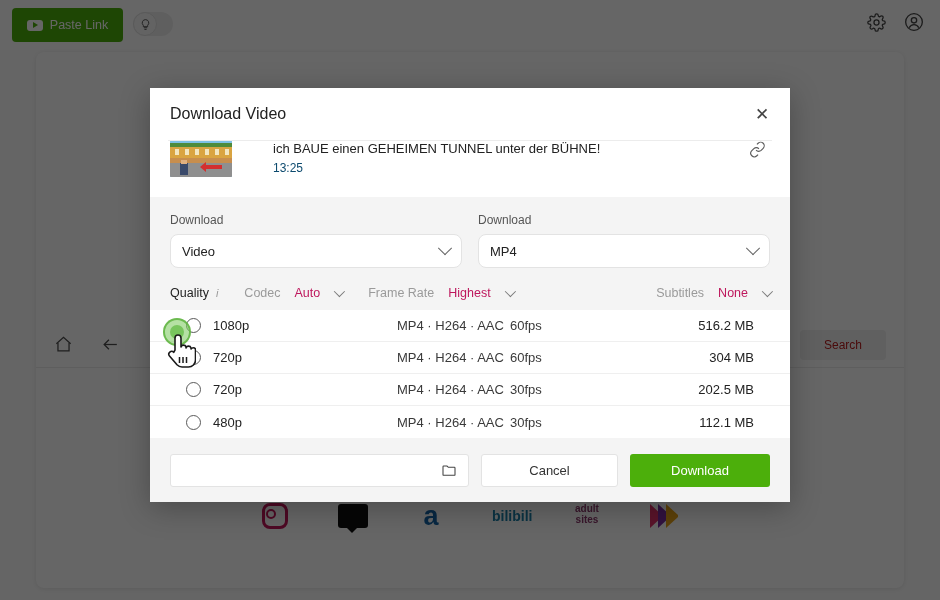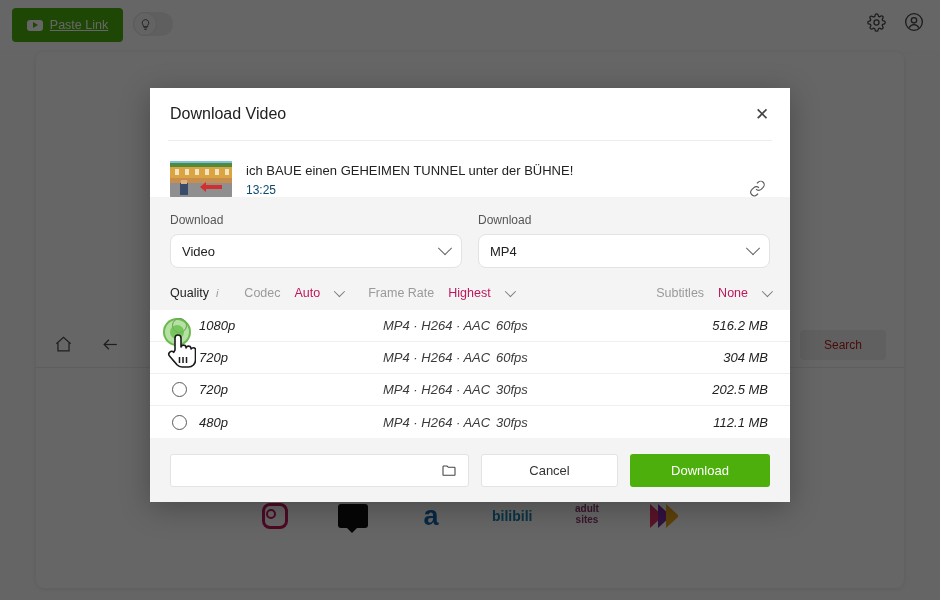--- a/index.html
+++ b/index.html
@@ -41,21 +41,20 @@
     left: 12px; top: 8px;
     width: 111px; height: 34px;
     background: #4caf0b;
     border-radius: 4px;
     display: flex;
     align-items: center;
     justify-content: center;
     gap: 7px;
     color: #ffffff;
     font-size: 12.5px;
-    text-decoration: underline;
   }
   .yt-glyph {
     width: 16px; height: 11px;
     background: #ffffff;
     border-radius: 3px;
     position: relative;
     flex: none;
   }
   .yt-glyph::after {
     content: "";
@@ -247,24 +246,25 @@
   }
   .modal-divider {
     height: 1px;
     background: #ececec;
     margin: 0 18px;
   }
 
   .video-row {
     height: 56px;
     display: flex;
-    align-items: flex-end;
+    align-items: flex-start;
     padding: 0 20px;
     box-sizing: border-box;
     background: #ffffff;
+    gap: 27px;
   }
   .thumb {
     width: 62px; height: 36px;
     flex: none;
     position: relative;
     overflow: hidden;
     border-radius: 1px;
     background: #6fb3d9;
   }
   .thumb .sky   { position:absolute; left:0; top:0;  width:62px; height:8px;  background:#7ec0e4; }
@@ -354,26 +354,25 @@
   .filter-spacer { flex: 1; }
 
   .quality-list {
     margin: 10px -20px 0 -20px;
     background: #ffffff;
   }
   .q-row {
     height: 32px;
     display: flex;
     align-items: center;
-    padding: 0 22px;
+    padding: 0 36px;
     box-sizing: border-box;
     font-size: 13px;
     color: #222;
     border-bottom: 1px solid #efefef;
-    font-style: italic;
   }
   .q-row:last-child { border-bottom: none; }
   .radio {
     width: 15px; height: 15px;
     border: 1.5px solid #5a5a5a;
     border-radius: 50%;
     box-sizing: border-box;
     flex: none;
   }
   .q-name  { width: 184px; margin-left: 12px; }

